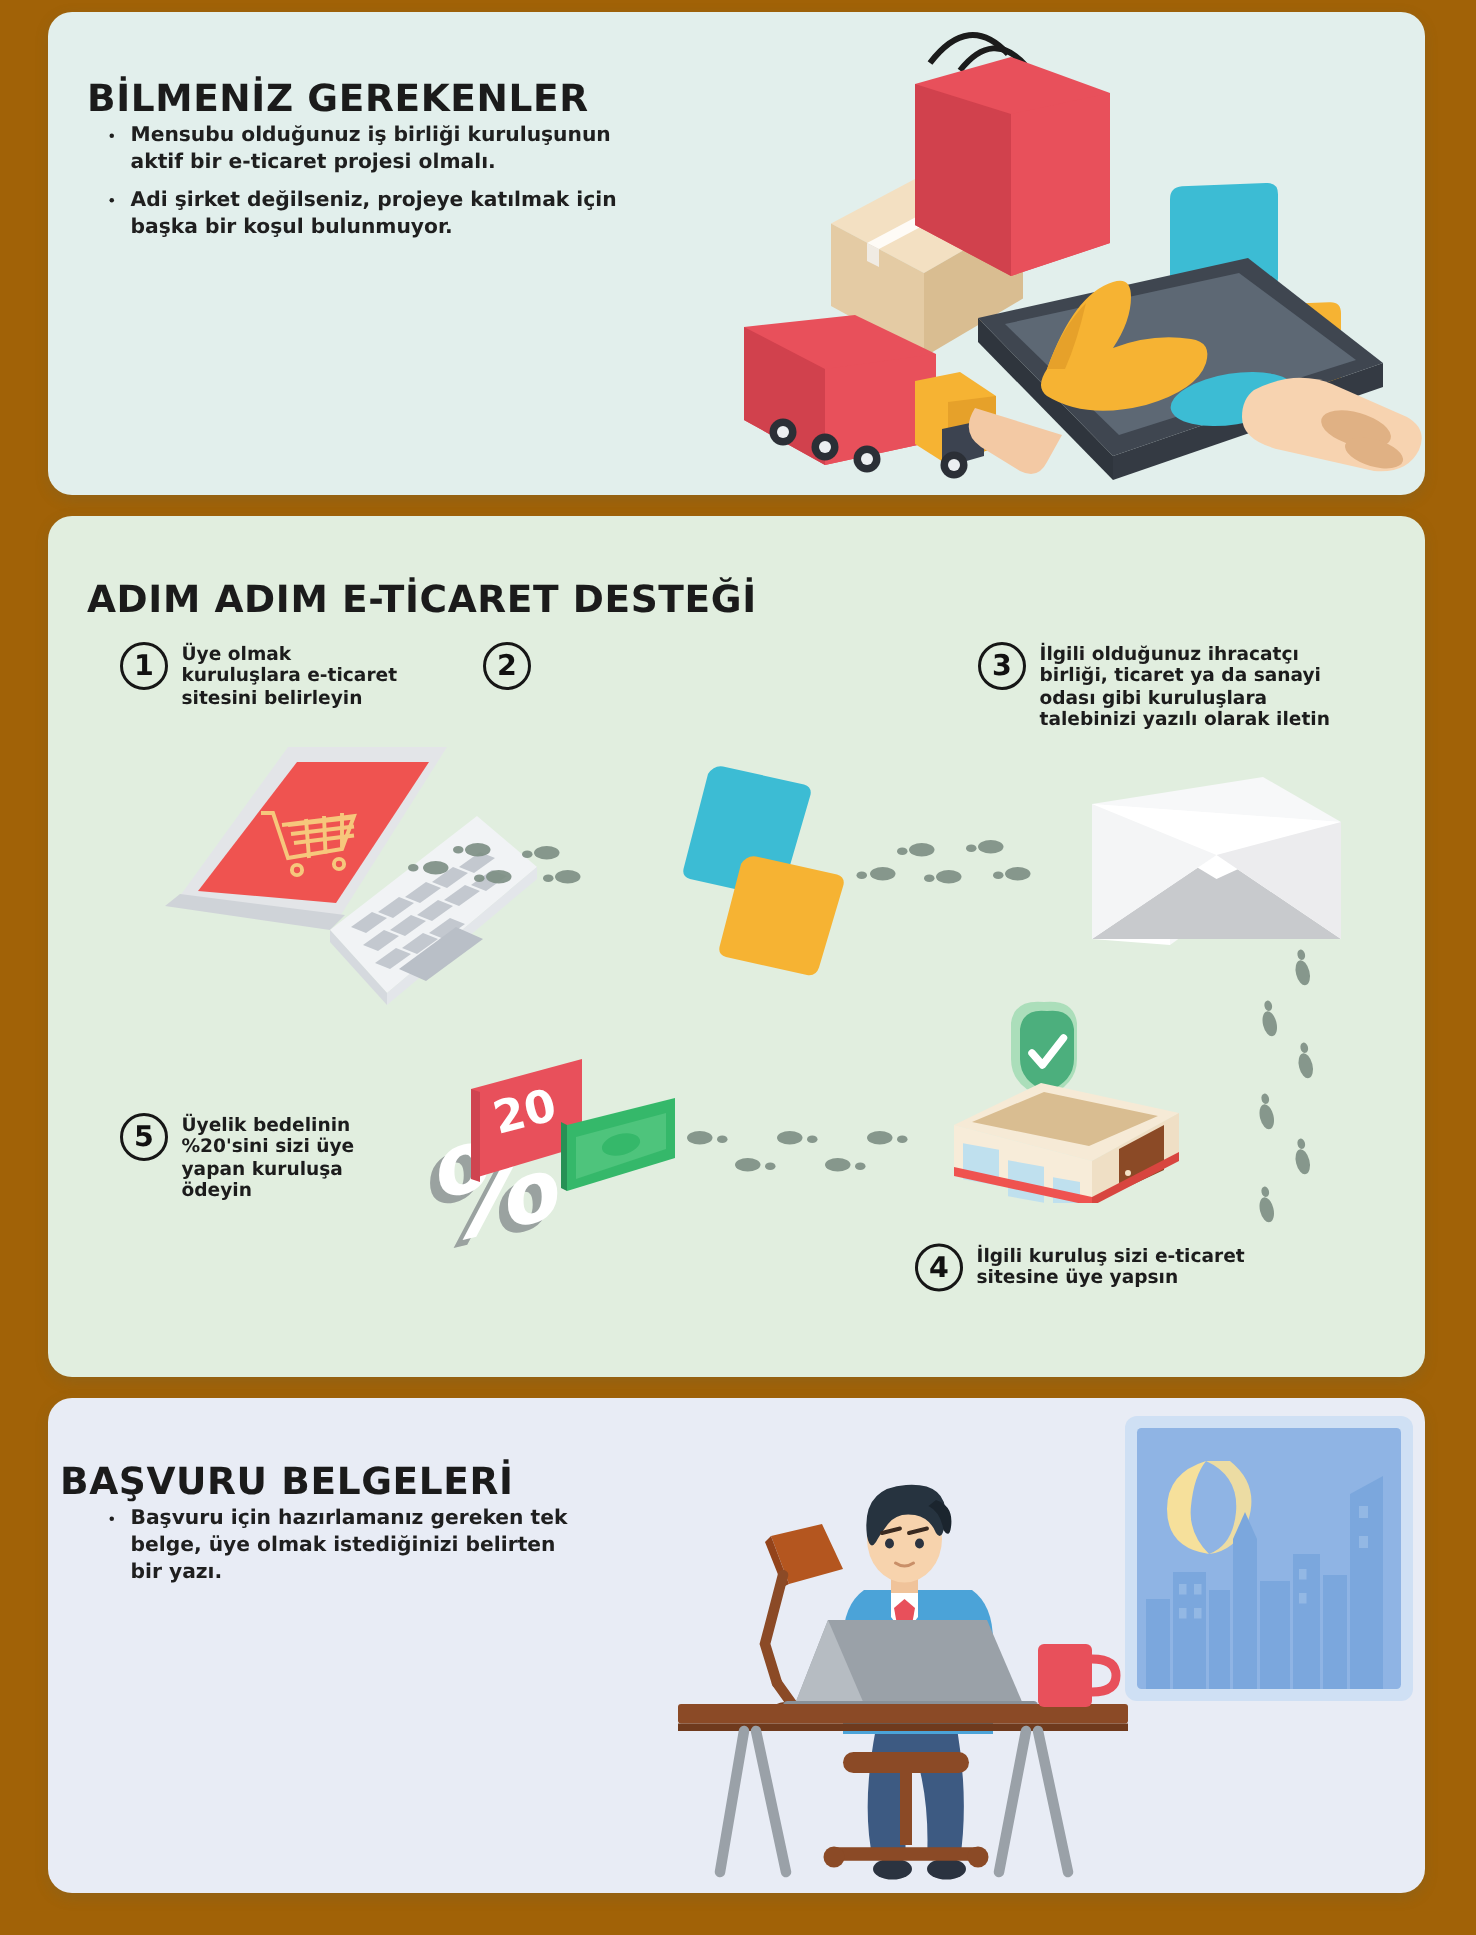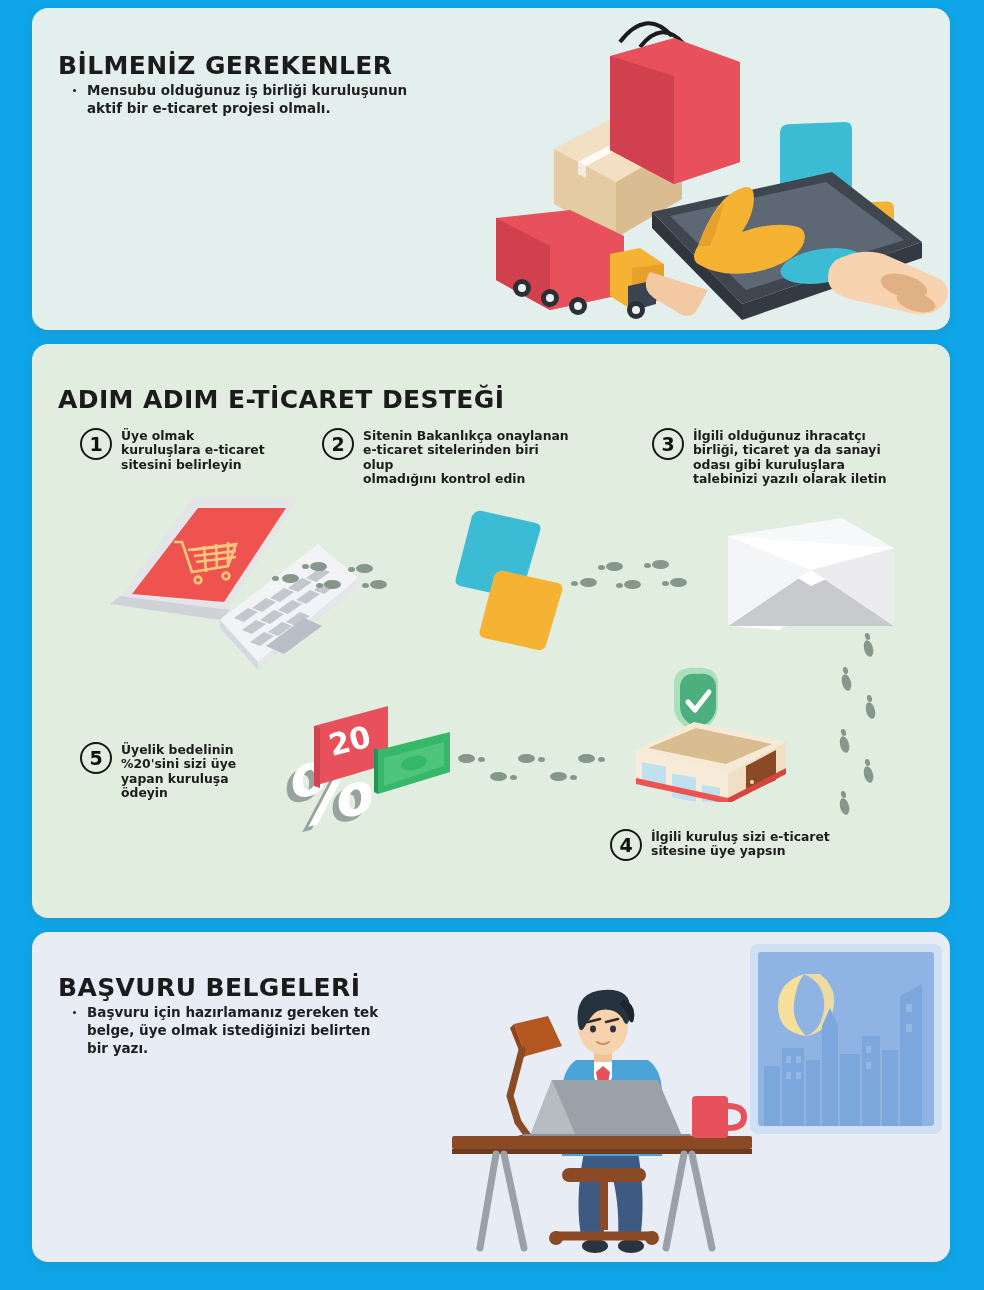--- a/index.html
+++ b/index.html
@@ -6,21 +6,21 @@
   html, body {
     margin: 0; padding: 0;
     width: 984px; height: 1290px;
     background: #e8f1e7;
     font-family: "Liberation Sans", sans-serif;
     overflow: hidden;
   }
   .page {
     position: relative;
     width: 984px; height: 1290px;
-    background: #0ea5e9;
+    background: #a16207;
     padding: 0;
   }
 
   .card {
     position: absolute;
     border-radius: 16px;
     box-shadow: 0 3px 9px rgba(80,100,90,0.18);
     overflow: hidden;
   }
   #card-know    { left: 32px; top: 8px;   width: 918px; height: 322px; background: #e2efec; }
@@ -31,21 +31,21 @@
     position: absolute;
     font-size: 25px;
     font-weight: 900;
     letter-spacing: 0.4px;
     color: #1b1b1b;
     font-family: "DejaVu Sans", sans-serif;
     white-space: nowrap;
   }
   #title-know { left: 26px; top: 22px; }
   #title-steps{ left: 26px; top: 20px; }
-  #title-docs { left: 26px; top: 20px; }
+  #title-docs { left: 8px; top: 20px; }
 
   .bullets { position: absolute; margin: 12px; padding: 0; list-style: none; }
   .bullets li {
     position: relative;
     padding-left: 17px;
     font-size: 13.5px;
     font-weight: 700;
     line-height: 1.33;
     color: #1f1f1f;
     margin-bottom: 7px;
@@ -99,20 +99,21 @@
 <body>
 
 <div class="page">
 
   <section class="card" id="card-know">
 
     <h2 class="card-title" id="title-know">BİLMENİZ GEREKENLER</h2>
 
     <ul class="bullets" id="bullets-know">
       <li>Mensubu olduğunuz iş birliği kuruluşunun aktif bir e-ticaret projesi olmalı.</li>
+      <li>Adi şirket değilseniz, projeye katılmak için başka bir koşul bulunmuyor.</li>
     </ul>
 
     <div class="illu" style="left:460px; top:6px; width:458px; height:316px;">
       <svg width="458" height="316" viewBox="0 0 458 316" xmlns="http://www.w3.org/2000/svg">
 
         <g>
           <polygon points="62,135 128,100 190,130 124,168" fill="#f3e0c2"></polygon>
           <polygon points="62,135 62,190 124,224 124,168" fill="#e4cba4"></polygon>
           <polygon points="124,168 190,130 190,185 124,224" fill="#d9bd91"></polygon>
           <polygon points="86,148 152,113 160,117 94,152" fill="#ffffff" opacity="0.85"></polygon>
@@ -183,23 +184,20 @@
 
     <div class="step" id="step-1">
       <div class="step-num">1</div>
       <div class="step-text">Üye olmak
 kuruluşlara e-ticaret
 sitesini belirleyin</div>
     </div>
 
     <div class="step" id="step-2">
       <div class="step-num">2</div>
-      <div class="step-text">Sitenin Bakanlıkça onaylanan
-e-ticaret sitelerinden biri olup
-olmadığını kontrol edin</div>
     </div>
 
     <div class="step" id="step-3">
       <div class="step-num">3</div>
       <div class="step-text">İlgili olduğunuz ihracatçı
 birliği, ticaret ya da sanayi
 odası gibi kuruluşlara
 talebinizi yazılı olarak iletin</div>
     </div>
 

